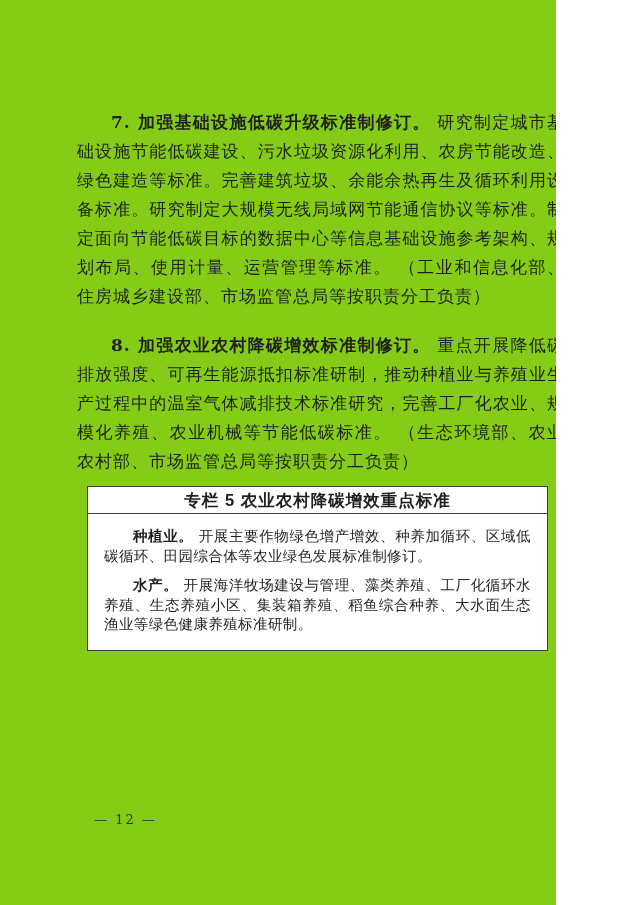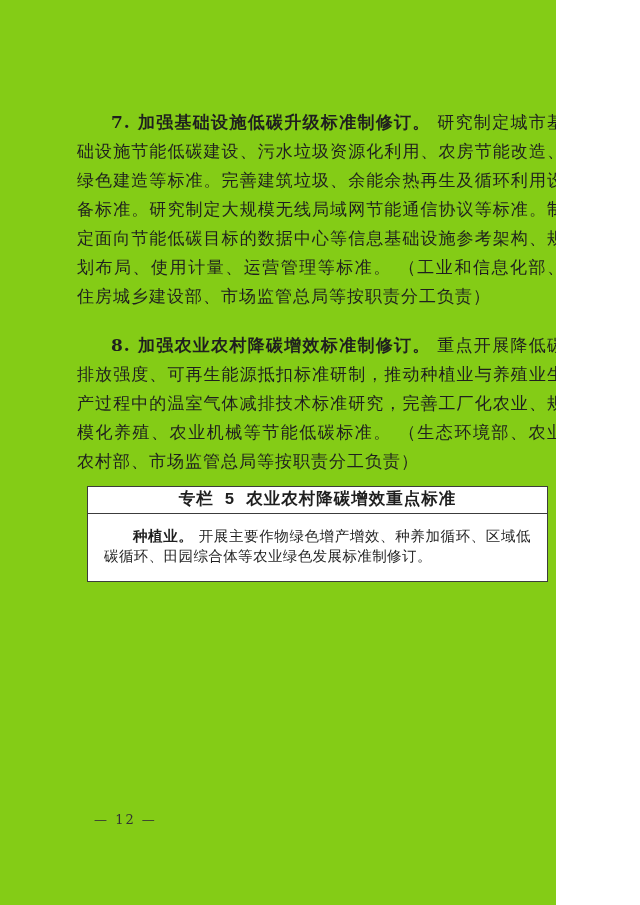--- a/index.html
+++ b/index.html
@@ -37,21 +37,21 @@
     margin: 10px 17px 12px 10px;
     background: #ffffff;
   }
   .callout-title {
     font-size: 16.5px;
     font-weight: bold;
     text-align: center;
     line-height: 26px;
     letter-spacing: 1px;
     border-bottom: 1.5px solid #3c3c3c;
-    font-family: Liberation Mono, monospace;
+    font-family: Liberation Sans, sans-serif;
   }
   .callout-body { padding: 3px 7px 6px 7px; }
   .callout-item {
     margin: 9px;
     font-size: 14.5px;
     line-height: 19.5px;
     letter-spacing: 0.4px;
     text-align: justify;
     text-indent: 2em;
   }
@@ -83,20 +83,24 @@
       <span>（生态环境部、农业农村部、市场监管总局等按职责分工负责）</span>
     </p>
 
     <div class="callout">
       <div class="callout-title">专栏 5 农业农村降碳增效重点标准</div>
       <div class="callout-body">
         <p class="callout-item">
           <span class="lead">种植业。</span>
           <span>开展主要作物绿色增产增效、种养加循环、区域低碳循环、田园综合体等农业绿色发展标准制修订。</span>
         </p>
+        <p class="callout-item">
+          <span class="lead">水产。</span>
+          <span>开展海洋牧场建设与管理、藻类养殖、工厂化循环水养殖、生态养殖小区、集装箱养殖、稻鱼综合种养、大水面生态渔业等绿色健康养殖标准研制。</span>
+        </p>
       </div>
     </div>
 
 
   </div>
 
   <div class="page-number">— 12 —</div>
 </div>
 
 </body></html>

